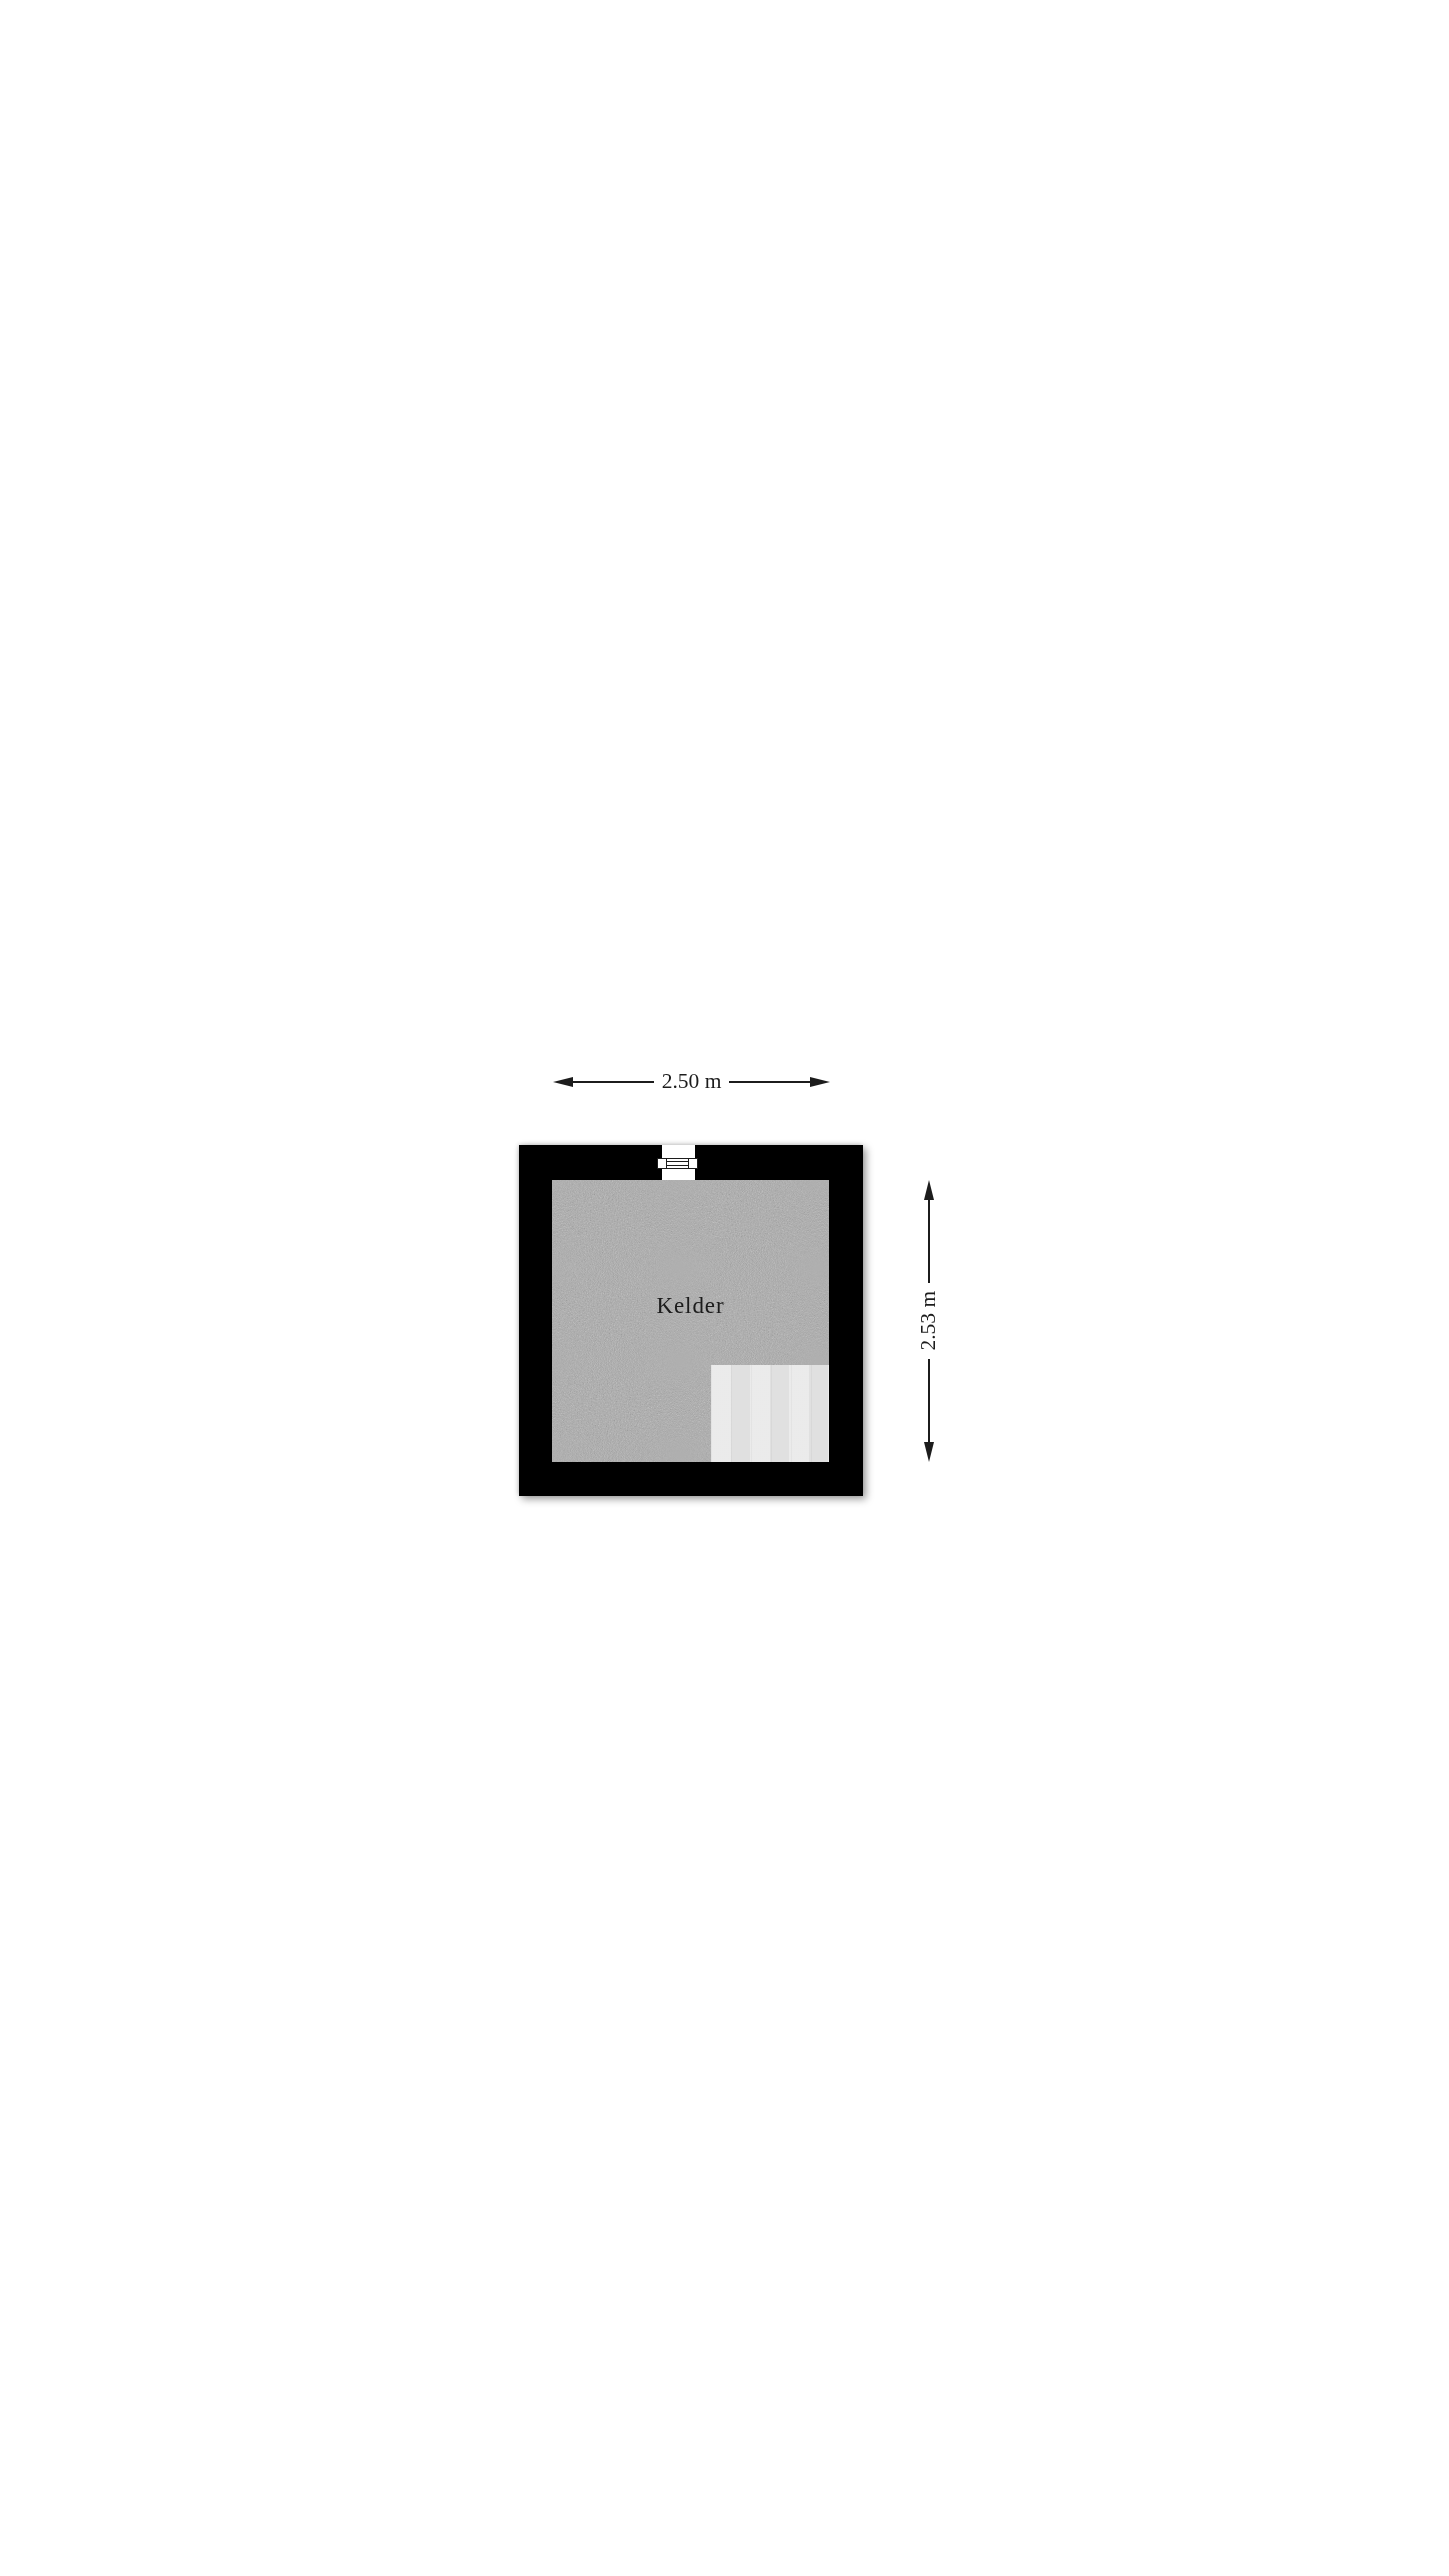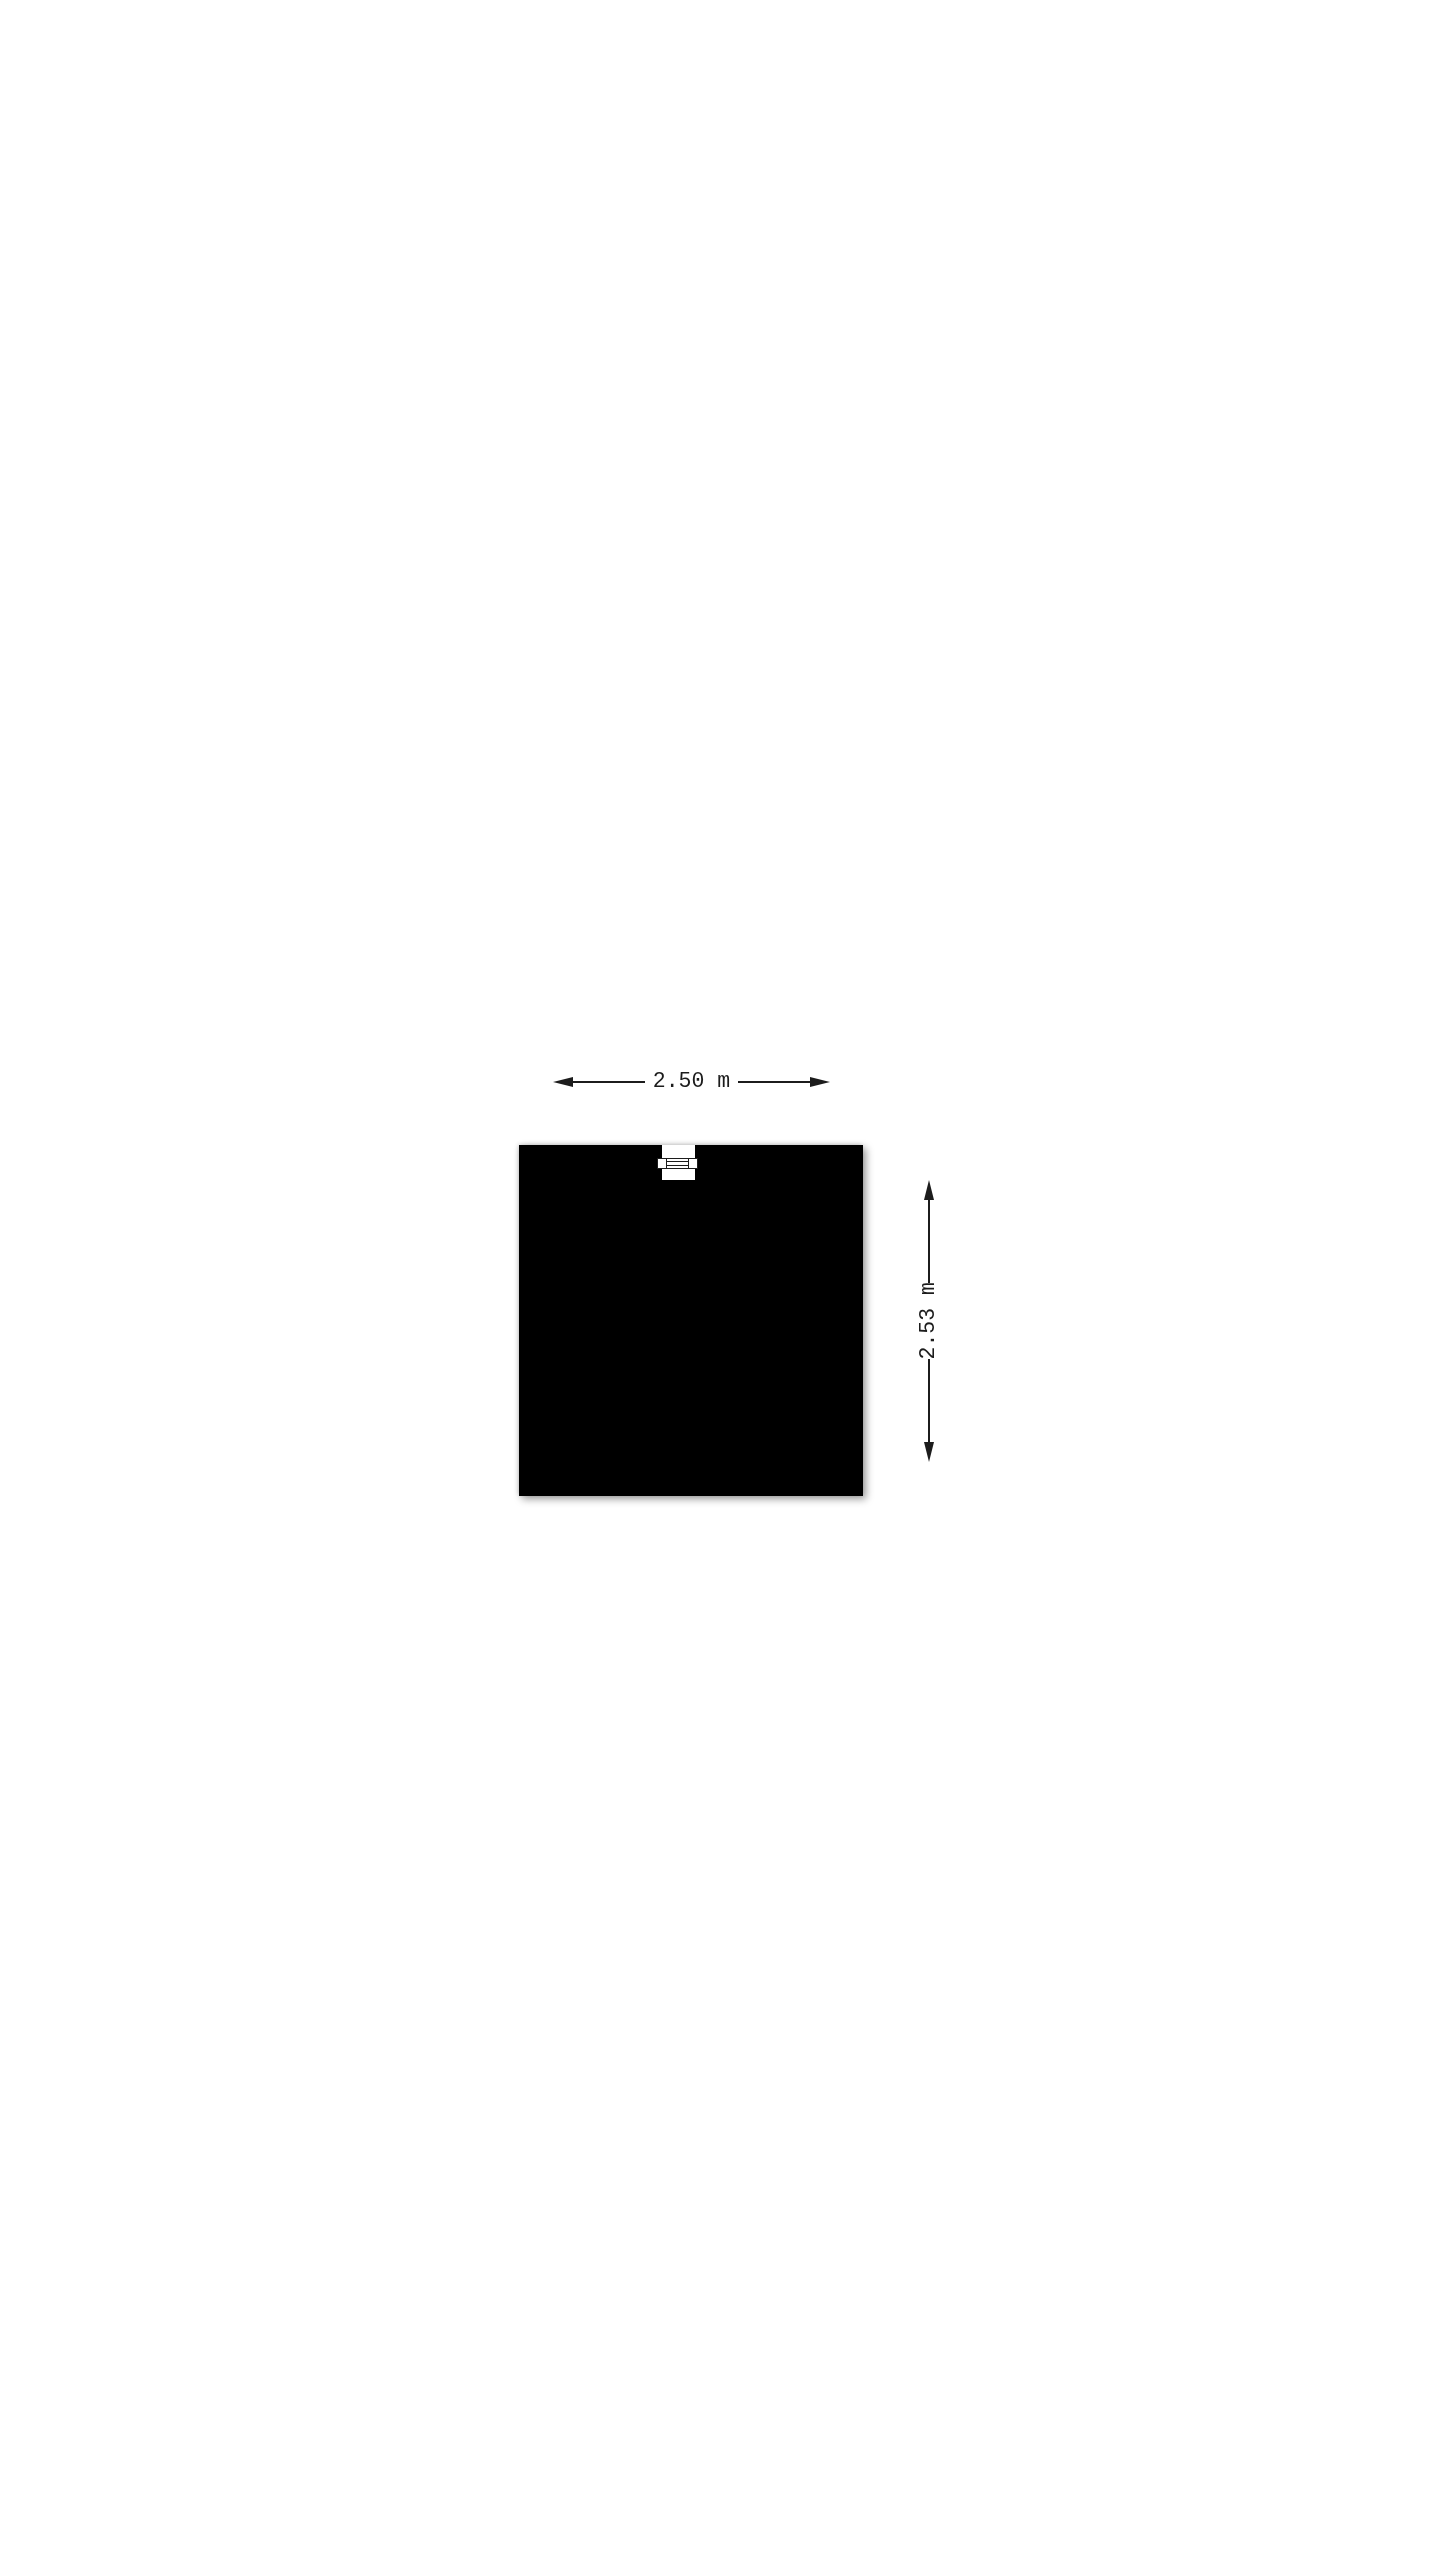--- a/index.html
+++ b/index.html
@@ -2,21 +2,21 @@
 <html style="--background: #ffffff; --wall: #000000; --floor: #ababab; --stairs: #e4e4e4; --text: #1c1c1c;font-size:13.7px"><head>
 <meta charset="utf-8">
 <style>
   * { margin: 0; padding: 0; box-sizing: border-box; }
   html, body { background: #ffffff; }
   .canvas {
     position: relative;
     width: 1449px;
     height: 2576px;
     background: var(--background, #ffffff);
-    font-family: Liberation Mono, monospace;
+    font-family: Liberation Serif, serif;
     overflow: hidden;
   }
 
   
   .dim-h {
     position: absolute;
     left: 553px; top: 1070px;
     width: 277px; height: 24px;
     display: flex; align-items: center;
   }
@@ -141,20 +141,37 @@
     <span class="vline"></span>
     <span class="vlabel-wrap">
       <span class="dim-label-v">2.53 m</span>
     </span>
     <span class="vline"></span>
     <span class="ah ah-down"></span>
   </div>
 
   <div class="plan">
 
+    <div class="floor">
+      <svg class="noise" xmlns="http://www.w3.org/2000/svg" preserveAspectRatio="none" viewBox="0 0 323 328" width="277" height="282">
+        <filter id="grain" x="0" y="0" width="100%" height="100%">
+          <feTurbulence type="fractalNoise" baseFrequency="0.85" numOctaves="2" seed="7" stitchTiles="stitch"></feTurbulence>
+          <feColorMatrix type="saturate" values="0"></feColorMatrix>
+          <feComponentTransfer>
+            <feFuncA type="linear" slope="0.5" intercept="0"></feFuncA>
+          </feComponentTransfer>
+        </filter>
+        <rect class="base-rect" width="100%" height="100%"></rect>
+        <rect width="100%" height="100%" filter="url(#grain)"></rect>
+      </svg>
+
+      <div class="room-label">Kelder</div>
+
+      <div class="stairs"></div>
+    </div>
 
     <div class="win-gap"></div>
     <div class="win-box">
       <div class="win-glaze">
         <i class="glaze-line"></i>
         <i class="glaze-line"></i>
       </div>
     </div>
 
   </div>

